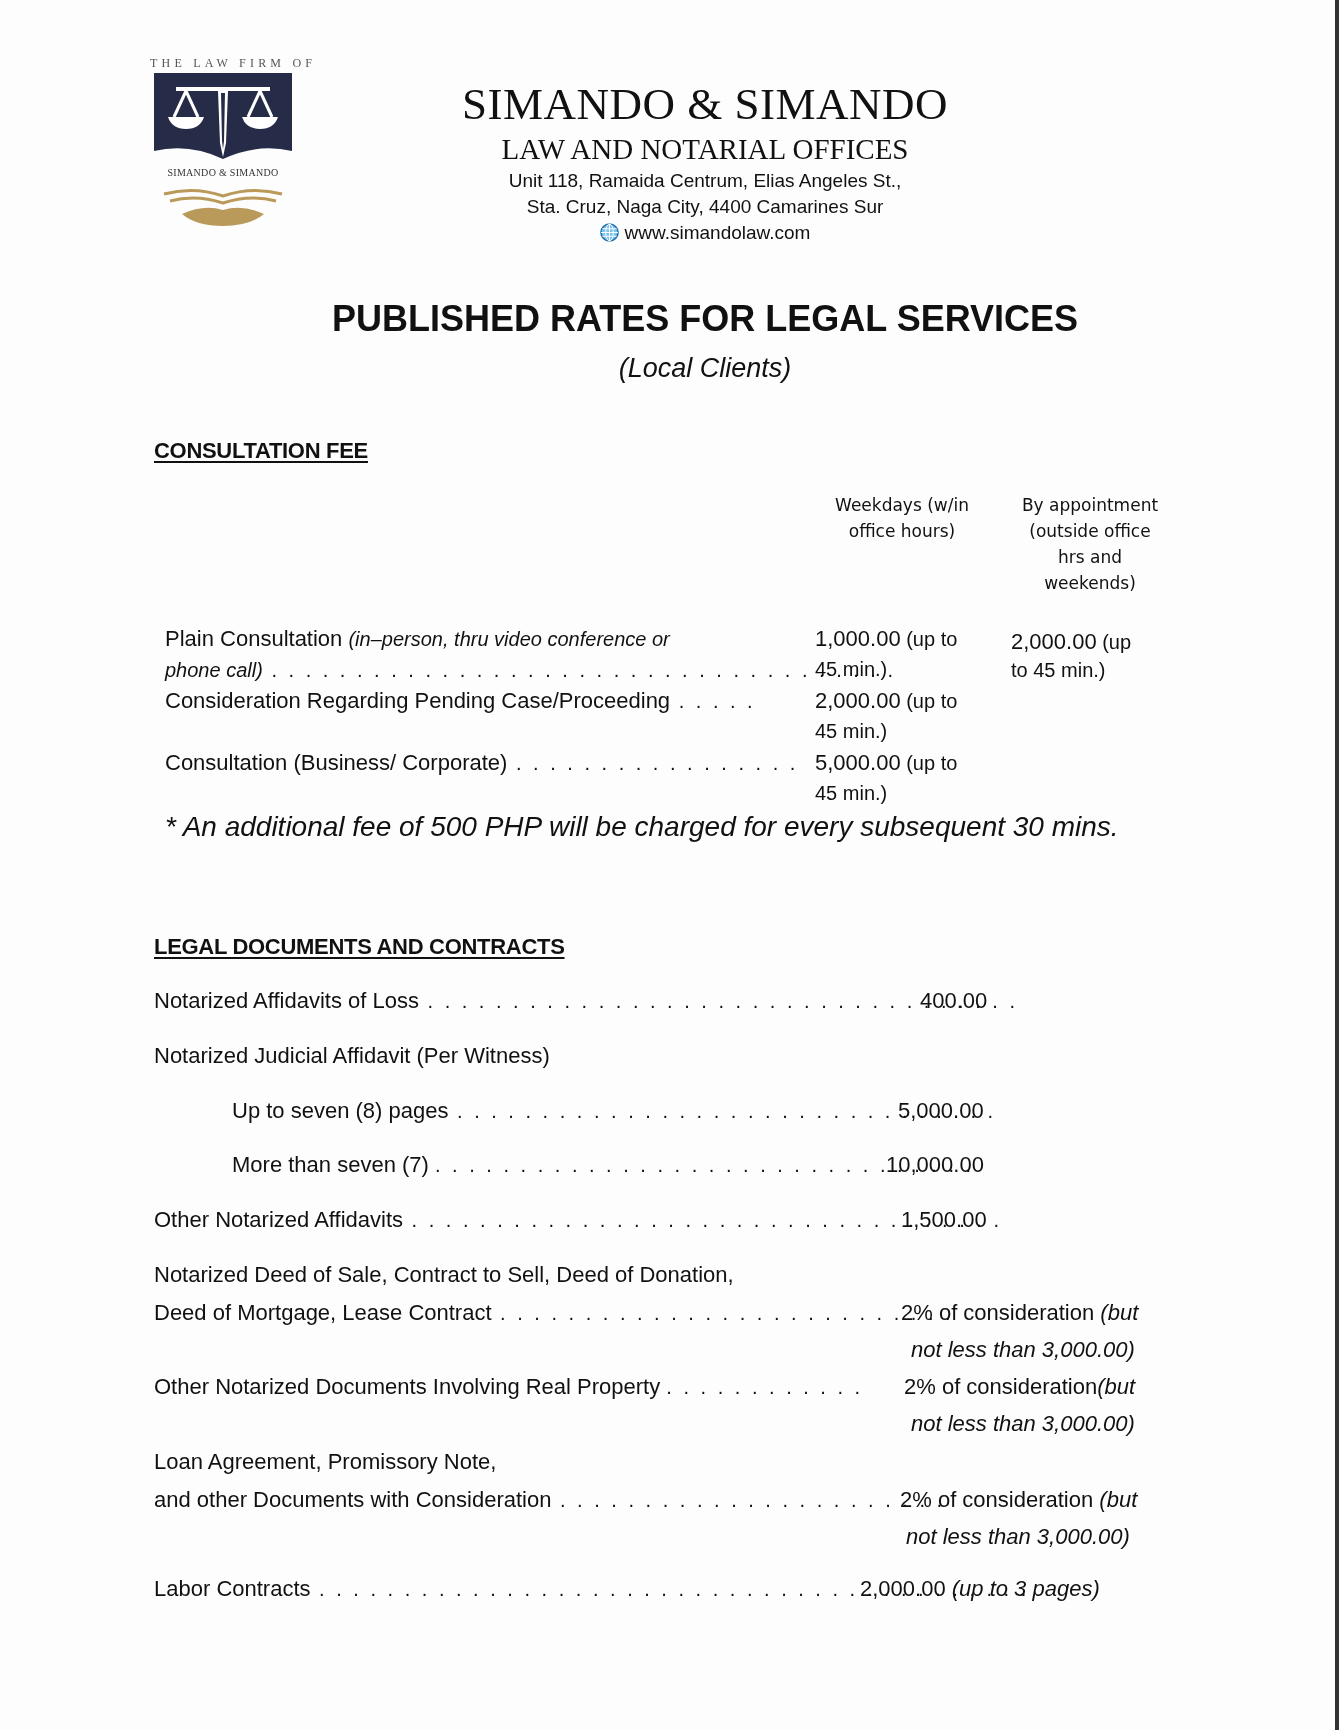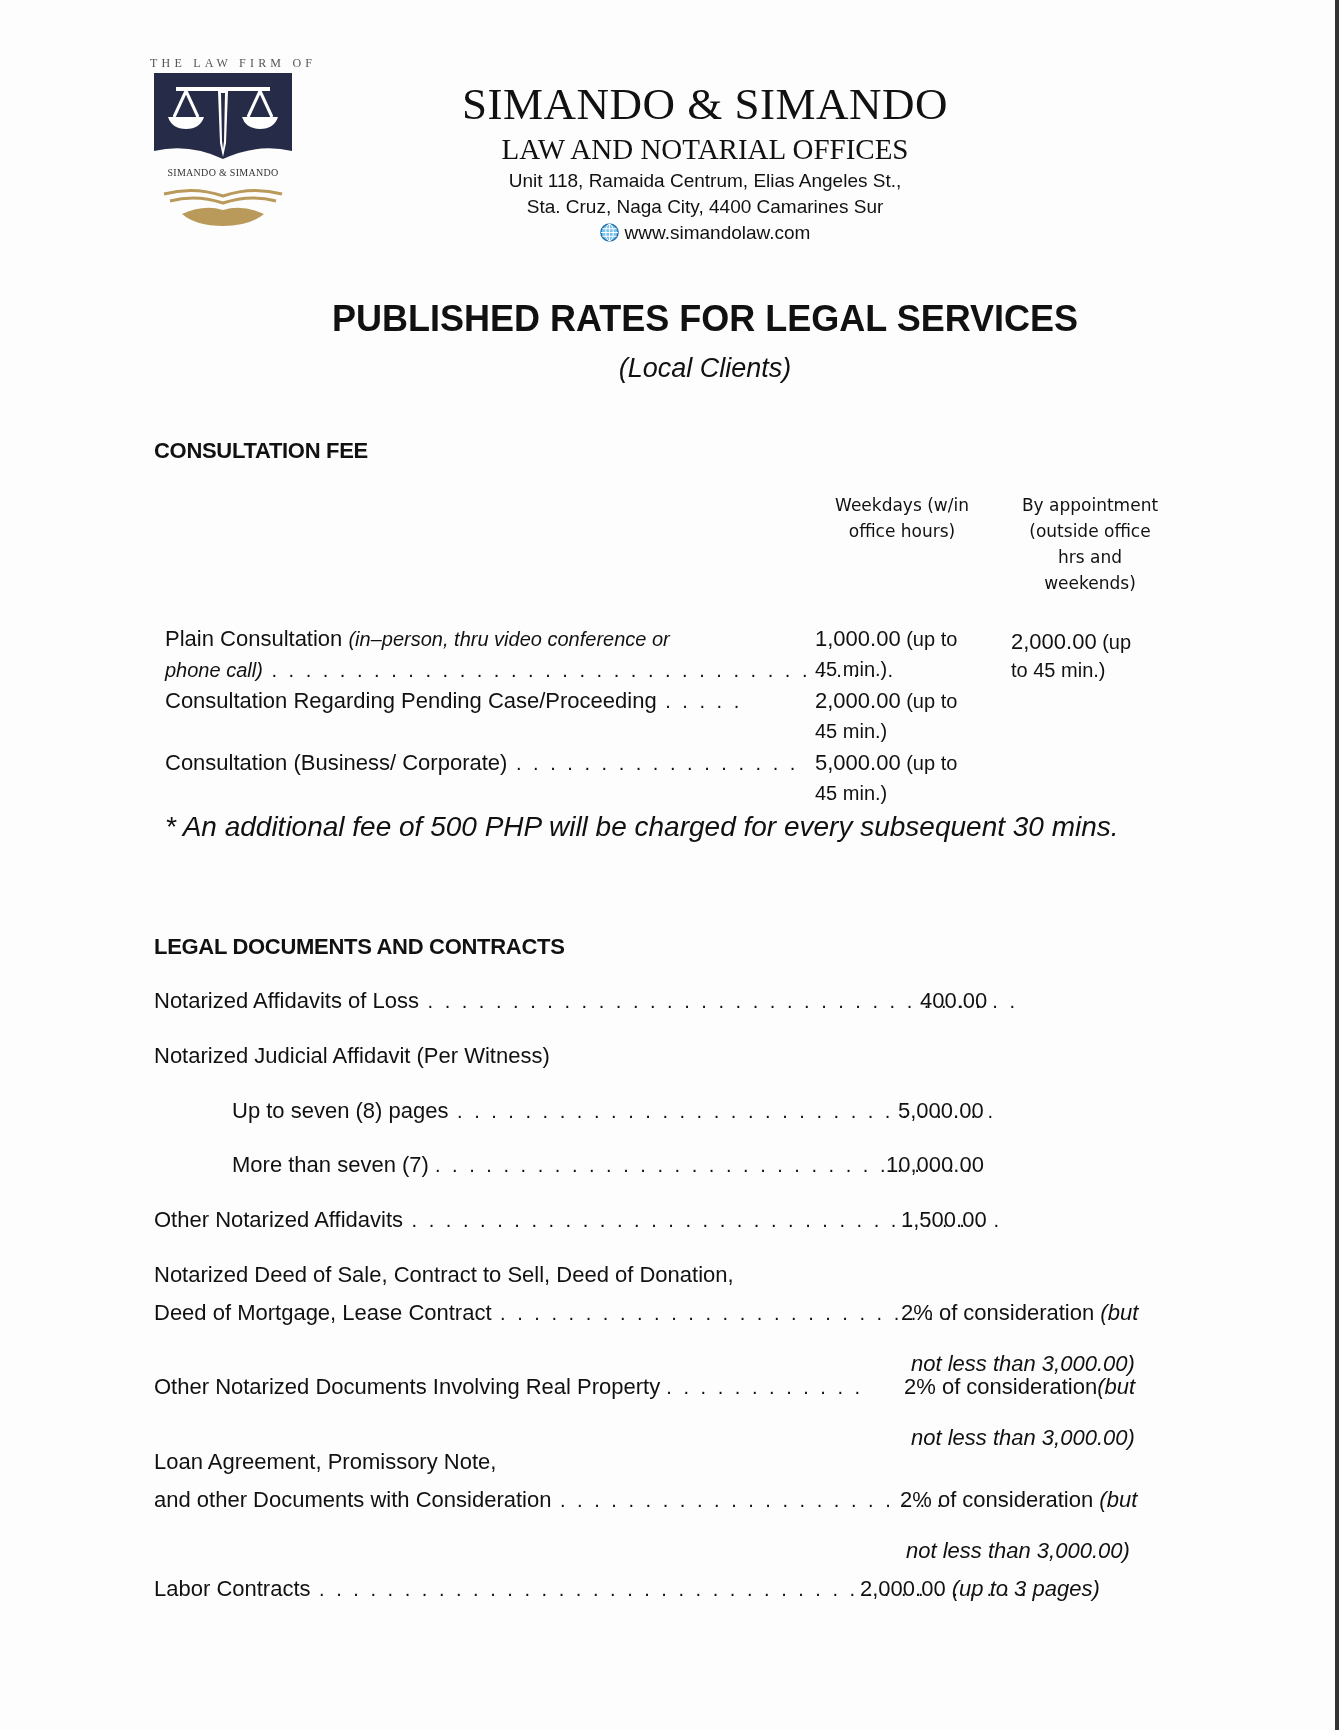--- a/index.html
+++ b/index.html
@@ -23,27 +23,27 @@
   
   .firm-name { left: 0; width: 1410px; top: 78px; text-align: center; font-family: "Liberation Serif", serif; font-size: 45px; letter-spacing: 0.5px; }
   .firm-sub { left: 0; width: 1410px; top: 133px; text-align: center; font-family: "Liberation Serif", serif; font-size: 29px; }
   .addr { left: 0; width: 1410px; text-align: center; font-size: 19px; }
   .addr1 { top: 170px; } .addr2 { top: 196px; } .addr3 { top: 222px; }
   .globe { display: inline-block; width: 19px; height: 19px; vertical-align: -3px; margin-right: 6px; }
 
   .title { left: 0; width: 1410px; top: 298px; text-align: center; font-size: 36px; font-weight: bold; letter-spacing: 0px; }
   .subtitle { left: 0; width: 1410px; top: 353px; text-align: center; font-size: 27px; font-style: italic; }
 
-  .section-h { left: 154px; font-size: 22px; font-weight: bold; text-underline-offset: 3px; letter-spacing: -0.3px; }
+  .section-h { left: 154px; font-size: 22px; font-weight: bold; text-decoration: underline; text-underline-offset: 3px; letter-spacing: -0.3px; }
 
   .colhead { font-family: "DejaVu Sans", sans-serif; font-size: 17px; text-align: center; line-height: 26px; }
 
   .row { font-size: 22px; line-height: 31px; white-space: nowrap; }
   .dots { letter-spacing: 3px; }
-  .it { font-style: italic; margin-top: 14px; }
+  .it { font-style: italic; }
   .small { font-size: 20px; }
   .note { font-size: 28px; font-style: italic; }
 </style>
 </head>
 <body>
 
 <div class="edge"></div>
 
 <div class="abs logo">
   <div class="logo-top">THE LAW FIRM OF</div>
@@ -114,21 +114,21 @@
 <div class="abs row" style="left:815px;top:623px">
   <span>1,000.00</span><span class="small"> (up to</span>
 </div>
 <div class="abs row small" style="left:815px;top:654px">45 min.)</div>
 <div class="abs row" style="left:1011px;top:626px">
   <span>2,000.00</span><span class="small"> (up</span>
 </div>
 <div class="abs row small" style="left:1011px;top:655px">to 45 min.)</div>
 
 <div class="abs row" style="left:165px;top:685px">
-  <span>Consultation Regarding Pending Case/Proceeding</span><span class="dots small"> . . . . .</span>
+  <span>Consideration Regarding Pending Case/Proceeding</span><span class="dots small"> . . . . .</span>
 </div>
 <div class="abs row" style="left:815px;top:685px">
   <span>2,000.00</span><span class="small"> (up to</span>
 </div>
 <div class="abs row small" style="left:815px;top:716px">45 min.)</div>
 
 <div class="abs row" style="left:165px;top:747px">
   <span>Consultation (Business/ Corporate)</span><span class="dots small"> . . . . . . . . . . . . . . . . .</span>
 </div>
 <div class="abs row" style="left:815px;top:747px">

